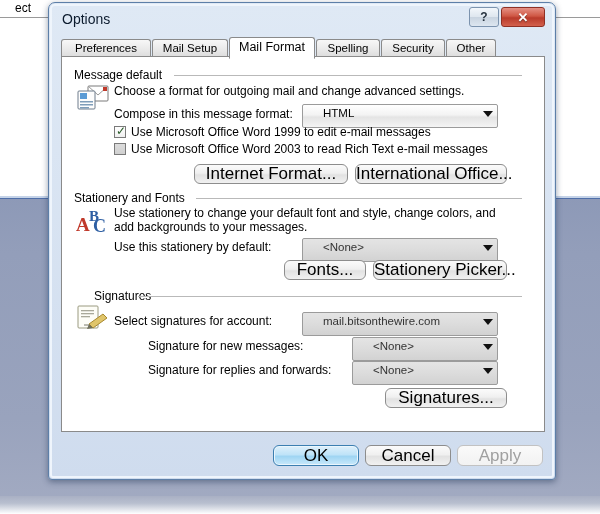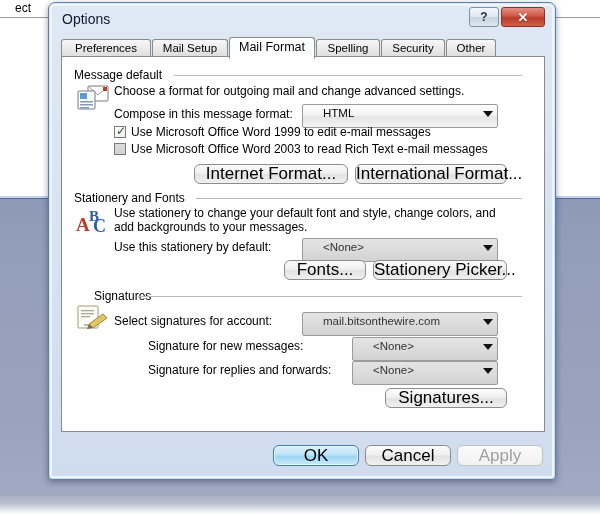--- a/index.html
+++ b/index.html
@@ -343,21 +343,21 @@
         </span>
       <span class="lbl" style="position:static;">Use Microsoft Office Word 1999 to edit e-mail messages</span>
     </div>
 
     <div class="cb-row" style="left:52px; top:85px;">
       <span class="cb unchecked"></span>
       <span class="lbl" style="position:static;">Use Microsoft Office Word 2003 to read Rich Text e-mail messages</span>
     </div>
 
     <div class="btn" style="left:132px; top:107px; width:154px;">Internet Format...</div>
-    <div class="btn" style="left:293px; top:107px; width:152px;">International Format...</div>
+    <div class="btn" style="left:293px; top:107px; width:152px;">International Office...</div>
 
     <div class="group-label" style="left:12px; top:134px;">Stationery and Fonts</div>
     <div class="group-rule" style="left:134px; top:141px; width:326px;"></div>
 
     <div class="iconbox" style="left:14px; top:148px;">
       <svg width="34" height="30" viewBox="0 0 34 30">
         <text x="0" y="26" font-family="Liberation Serif, serif" font-size="19" font-weight="bold" fill="#c0392b">A</text>
         <text x="13" y="16" font-family="Liberation Serif, serif" font-size="15" font-weight="bold" fill="#2e5fa3">B</text>
         <text x="17" y="27" font-family="Liberation Serif, serif" font-size="18" font-weight="bold" fill="#2e5fa3">C</text>
       </svg>

